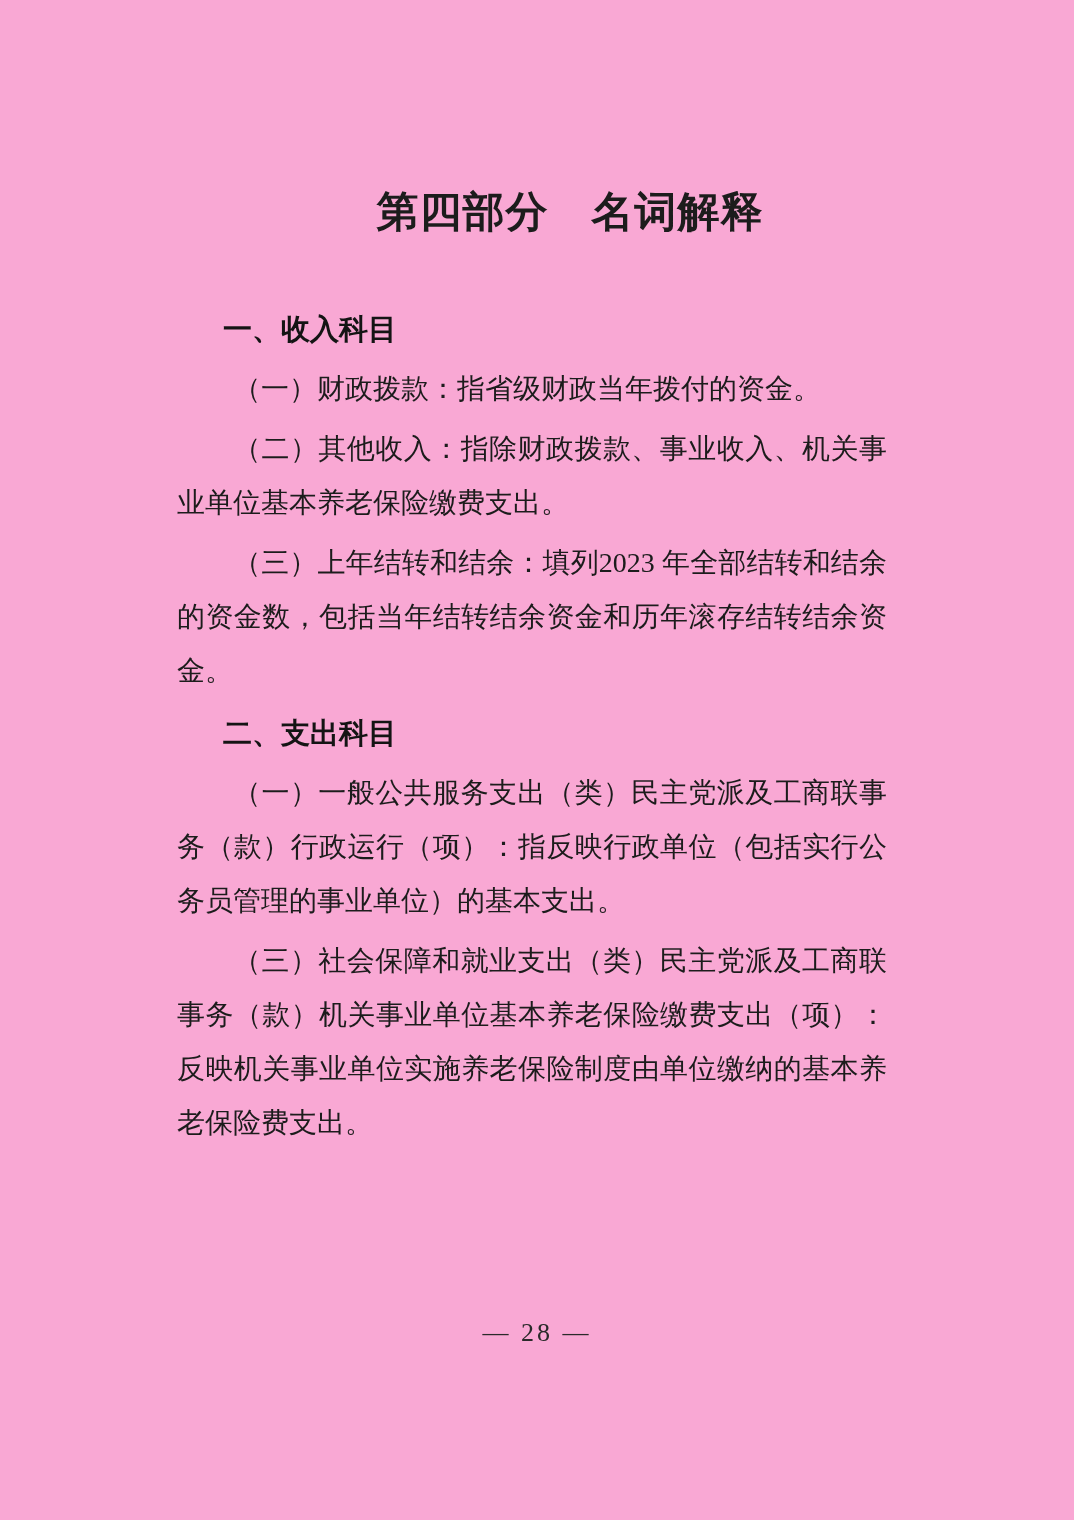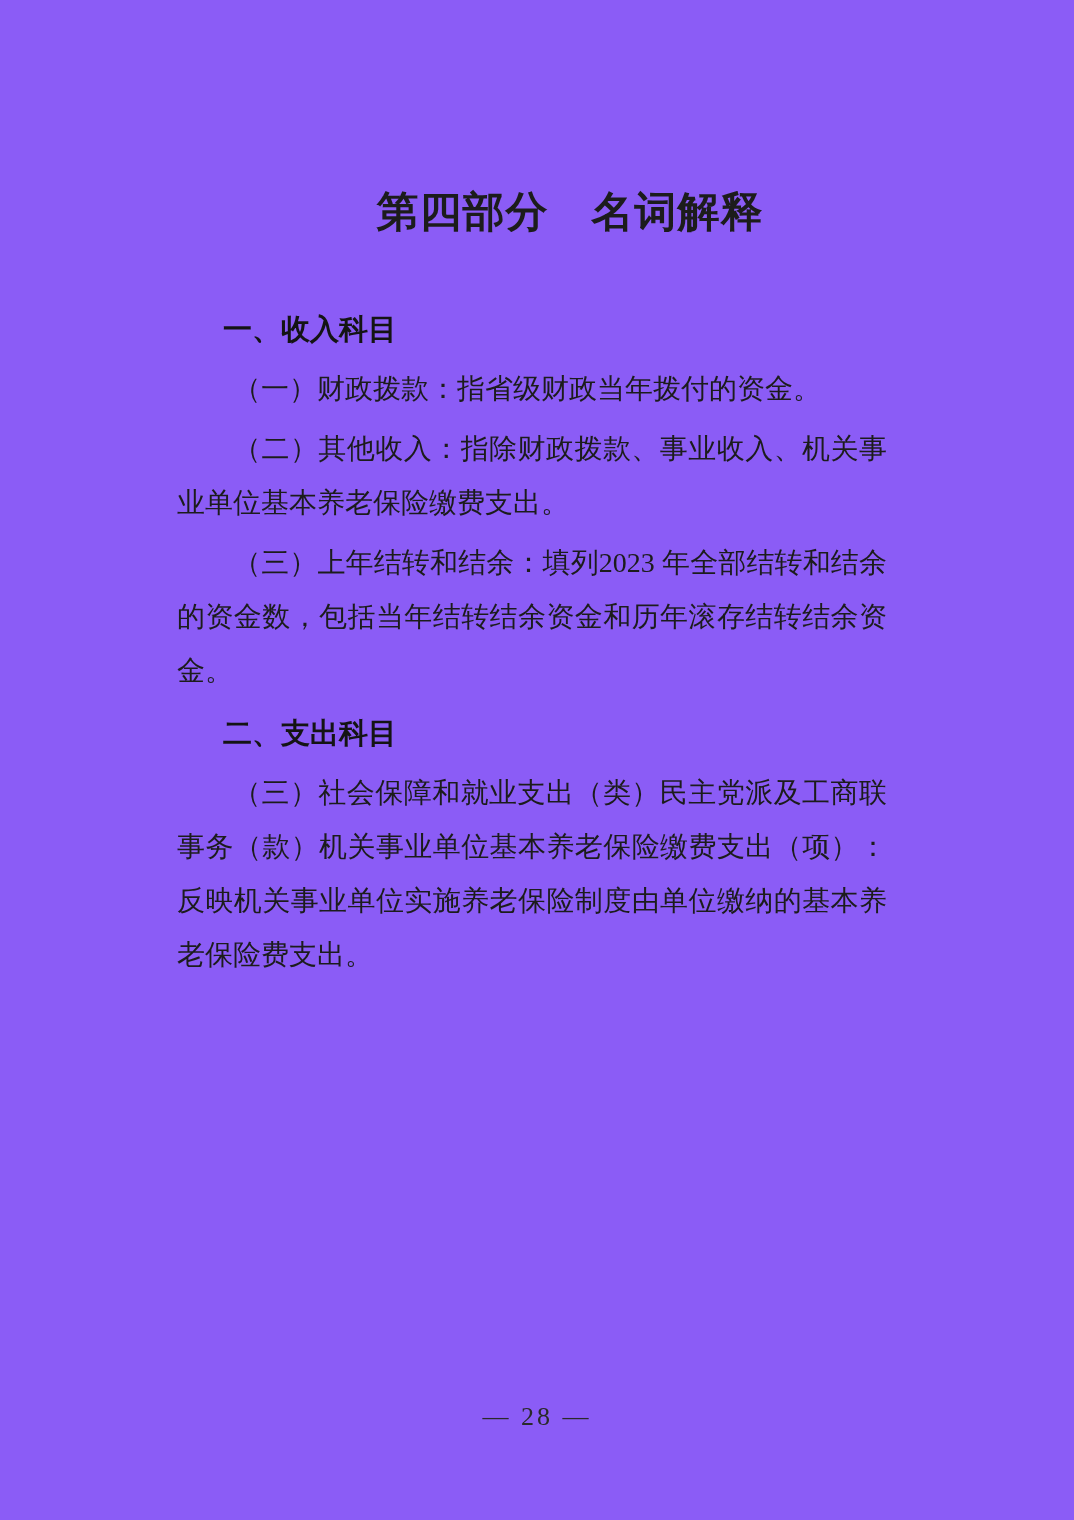--- a/index.html
+++ b/index.html
@@ -3,21 +3,21 @@
 <meta charset="utf-8">
 <style>
   * { box-sizing: border-box; }
   html, body { margin: 0; padding: 0; background: #ffffff; }
 
   .page {
     position: relative;
     width: 1074px;
     height: 1520px;
     margin: 0 auto;
-    background: #8b5cf6;
+    background: #f9a8d4;
     color: #1c1c1c;
     overflow: hidden;
     font-family: "Liberation Serif", serif;
   }
 
   .doc-title {
     margin: 0;
     padding-top: 186px;
     padding-left: 66px;            
     text-align: center;
@@ -50,21 +50,21 @@
     font-family: "Liberation Serif", serif;
     font-size: 28px;
     line-height: 54px;
     text-indent: 2em;
     text-align: justify;
     color: #1c1c1c;
   }
 
   .page-number {
     position: absolute;
-    top: 1402px;
+    top: 1318px;
     left: 0;
     width: 100%;
     text-align: center;
     font-family: "Liberation Serif", serif;
     font-size: 26px;
     letter-spacing: 3px;
     color: #2a2a2a;
   }
 </style>
 </head>
@@ -79,20 +79,21 @@
     <h2 class="section-heading">一、收入科目</h2>
 
     <p class="para">（一）财政拨款：指省级财政当年拨付的资金。</p>
 
     <p class="para">（二）其他收入：指除财政拨款、事业收入、机关事业单位基本养老保险缴费支出。</p>
 
     <p class="para">（三）上年结转和结余：填列2023 年全部结转和结余的资金数，包括当年结转结余资金和历年滚存结转结余资金。</p>
 
     <h2 class="section-heading mt-sm">二、支出科目</h2>
 
+    <p class="para">（一）一般公共服务支出（类）民主党派及工商联事务（款）行政运行（项）：指反映行政单位（包括实行公务员管理的事业单位）的基本支出。</p>
 
 
     <p class="para">（三）社会保障和就业支出（类）民主党派及工商联事务（款）机关事业单位基本养老保险缴费支出（项）：反映机关事业单位实施养老保险制度由单位缴纳的基本养老保险费支出。</p>
 
   </div>
 
   <div class="page-number">— 28 —</div>
 
 </div>
 

